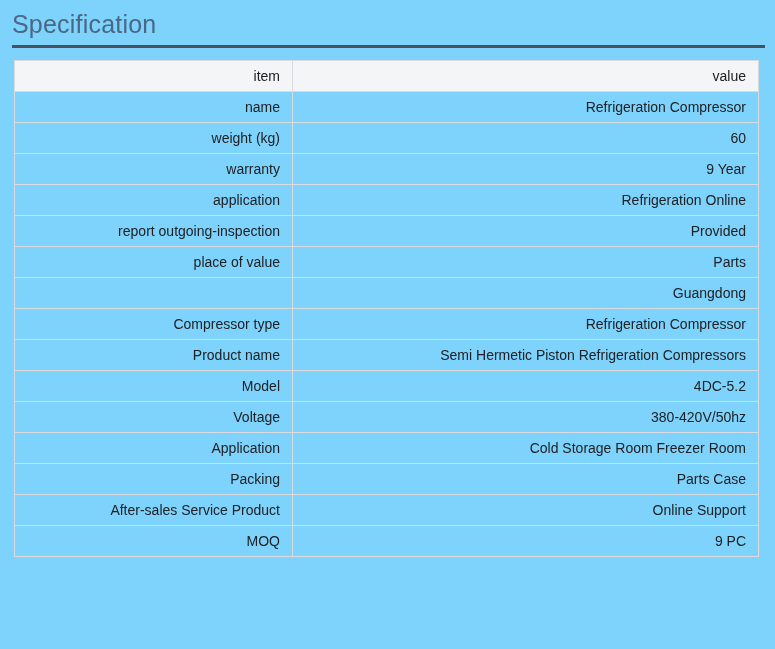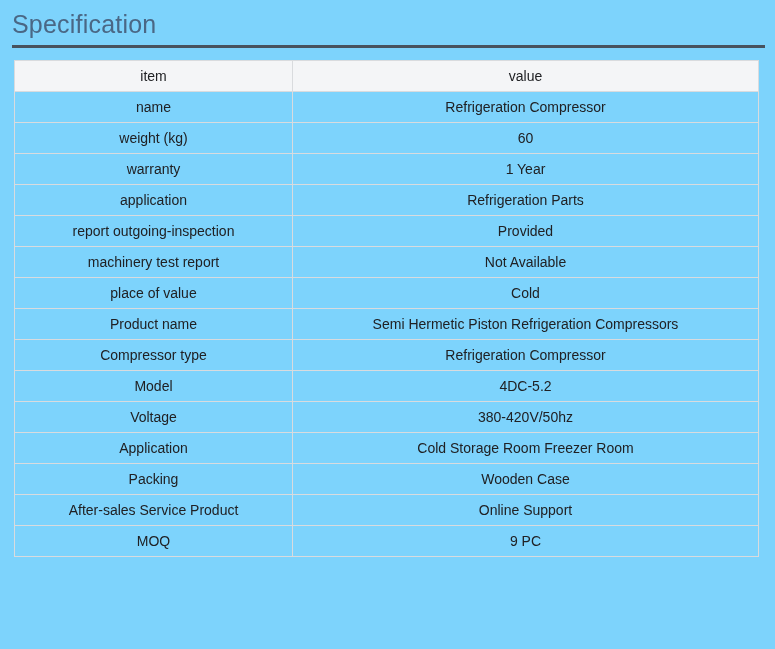--- a/index.html
+++ b/index.html
@@ -35,21 +35,21 @@
     width: 744px;
     margin: 12px 17px 0 14px;
     font-size: 14px;
     color: #202124;
   }
   table.spec-table th,
   table.spec-table td {
     border: 1px solid #d9dbde;
     height: 30px;
     padding: 0 12px;
-    text-align: center;
+    text-align: right;
     font-weight: 400;
     vertical-align: middle;
     white-space: nowrap;
     overflow: hidden;
   }
   table.spec-table th {
     background: #f4f5f7;
   }
   col.item-col  { width: 278px; }
   col.value-col { width: 466px; }
@@ -76,61 +76,61 @@
         <tr>
           <td>name</td>
           <td>Refrigeration Compressor</td>
         </tr>
         <tr>
           <td>weight (kg)</td>
           <td>60</td>
         </tr>
         <tr>
           <td>warranty</td>
-          <td>1 Year</td>
+          <td>9 Year</td>
         </tr>
         <tr>
           <td>application</td>
-          <td>Refrigeration Parts</td>
+          <td>Refrigeration Online</td>
         </tr>
         <tr>
           <td>report outgoing-inspection</td>
           <td>Provided</td>
         </tr>
         <tr>
-          <td>machinery test report</td>
-          <td>Not Available</td>
+          <td>place of value</td>
+          <td>Parts</td>
         </tr>
         <tr>
-          <td>place of value</td>
-          <td>Cold</td>
+          <td></td>
+          <td>Guangdong</td>
+        </tr>
+        <tr>
+          <td>Compressor type</td>
+          <td>Refrigeration Compressor</td>
         </tr>
         <tr>
           <td>Product name</td>
           <td>Semi Hermetic Piston Refrigeration Compressors</td>
-        </tr>
-        <tr>
-          <td>Compressor type</td>
-          <td>Refrigeration Compressor</td>
         </tr>
         <tr>
           <td>Model</td>
           <td>4DC-5.2</td>
         </tr>
         <tr>
           <td>Voltage</td>
           <td>380-420V/50hz</td>
         </tr>
         <tr>
           <td>Application</td>
           <td>Cold Storage Room Freezer Room</td>
         </tr>
         <tr>
           <td>Packing</td>
-          <td>Wooden Case</td>
+          <td>Parts Case</td>
         </tr>
         <tr>
           <td>After-sales Service Product</td>
           <td>Online Support</td>
         </tr>
         <tr>
           <td>MOQ</td>
           <td>9 PC</td>
         </tr>
       </tbody>

